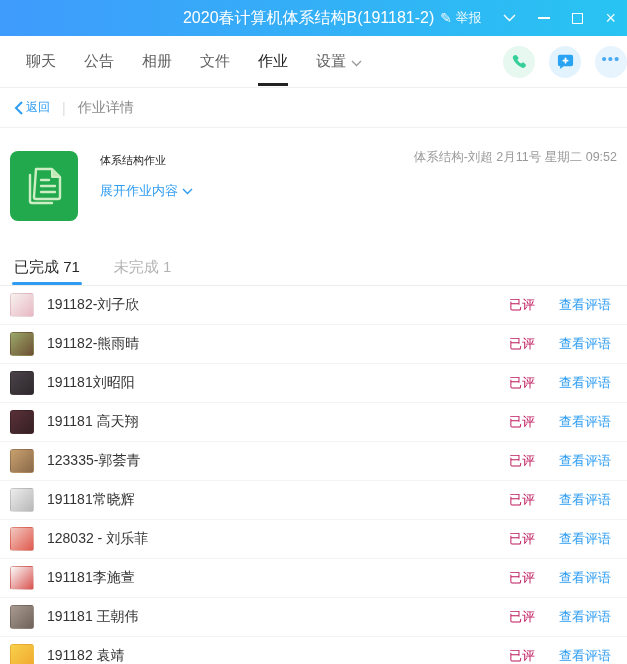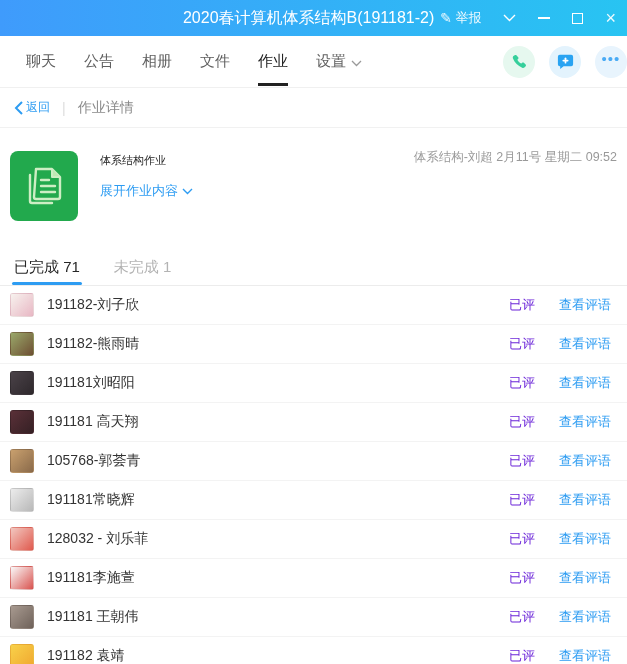--- a/index.html
+++ b/index.html
@@ -64,21 +64,21 @@
   .tab.active { color:#262626; }
   .tab.active::after { content:""; position:absolute; left:-2px; right:-2px; bottom:0;
     height:3px; border-radius:2px; background:#2d9cf2; }
 
   
   .row { height:39px; display:flex; align-items:center; padding:0 16px 0 10px;
     border-bottom:1px solid #f3f3f3; background:#fff; }
   .avatar { width:24px; height:24px; border-radius:3px; flex:0 0 auto;
     border:1px solid rgba(0,0,0,.04); }
   .row-name { margin-left:13px; font-size:14px; color:#333; }
-  .row-status { margin-left:auto; font-size:13px; color:#6d28d9; margin-right:24px;font-family:Liberation Serif, serif; }
+  .row-status { margin-left:auto; font-size:13px; color:#be185d; margin-right:24px;font-family:Liberation Serif, serif; }
   .row-action { font-size:13px; color:#2d9cf2; cursor:pointer; white-space:nowrap; }
 </style>
 </head>
 <body>
 
 <div class="titlebar">
   <div class="titlebar-title">
     <span>2020春计算机体系结构B(191181-2)</span><span class="edit">✎</span>
   </div>
   <div class="win-controls">
@@ -194,21 +194,21 @@
 
   <div class="row">
     <span class="avatar" style="background: linear-gradient(135deg, rgb(90, 48, 56), rgb(53, 32, 36));"></span>
     <span class="row-name">191181 高天翔</span>
     <span class="row-status">已评</span>
     <span class="row-action">查看评语</span>
   </div>
 
   <div class="row">
     <span class="avatar" style="background: linear-gradient(135deg, rgb(201, 160, 110), rgb(138, 106, 74));"></span>
-    <span class="row-name">105768-郭荟青</span>
+    <span class="row-name">123335-郭荟青</span>
     <span class="row-status">已评</span>
     <span class="row-action">查看评语</span>
   </div>
 
   <div class="row">
     <span class="avatar" style="background: linear-gradient(135deg, rgb(236, 236, 236), rgb(184, 184, 184));"></span>
     <span class="row-name">191181常晓辉</span>
     <span class="row-status">已评</span>
     <span class="row-action">查看评语</span>
   </div>

